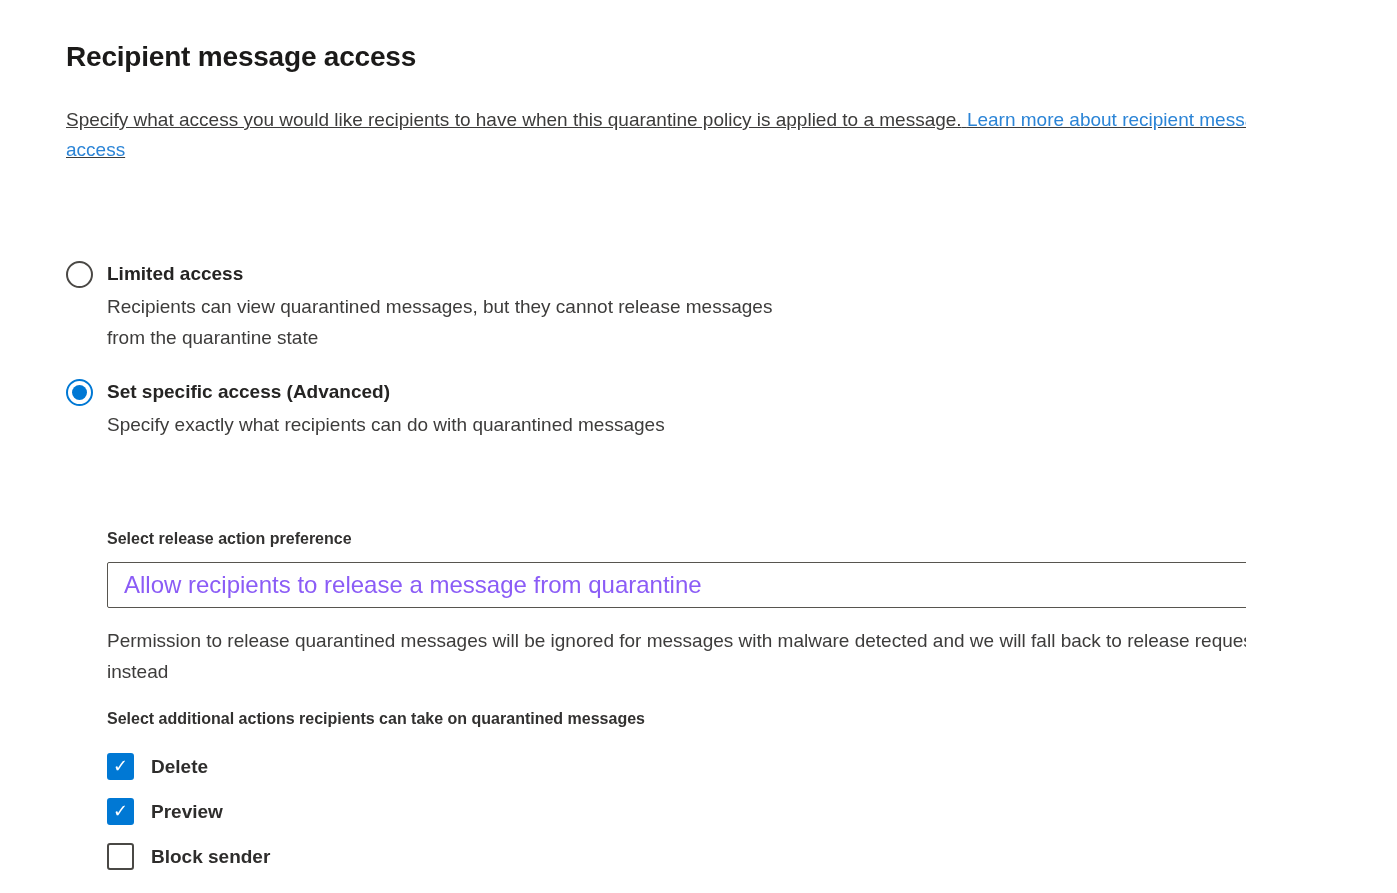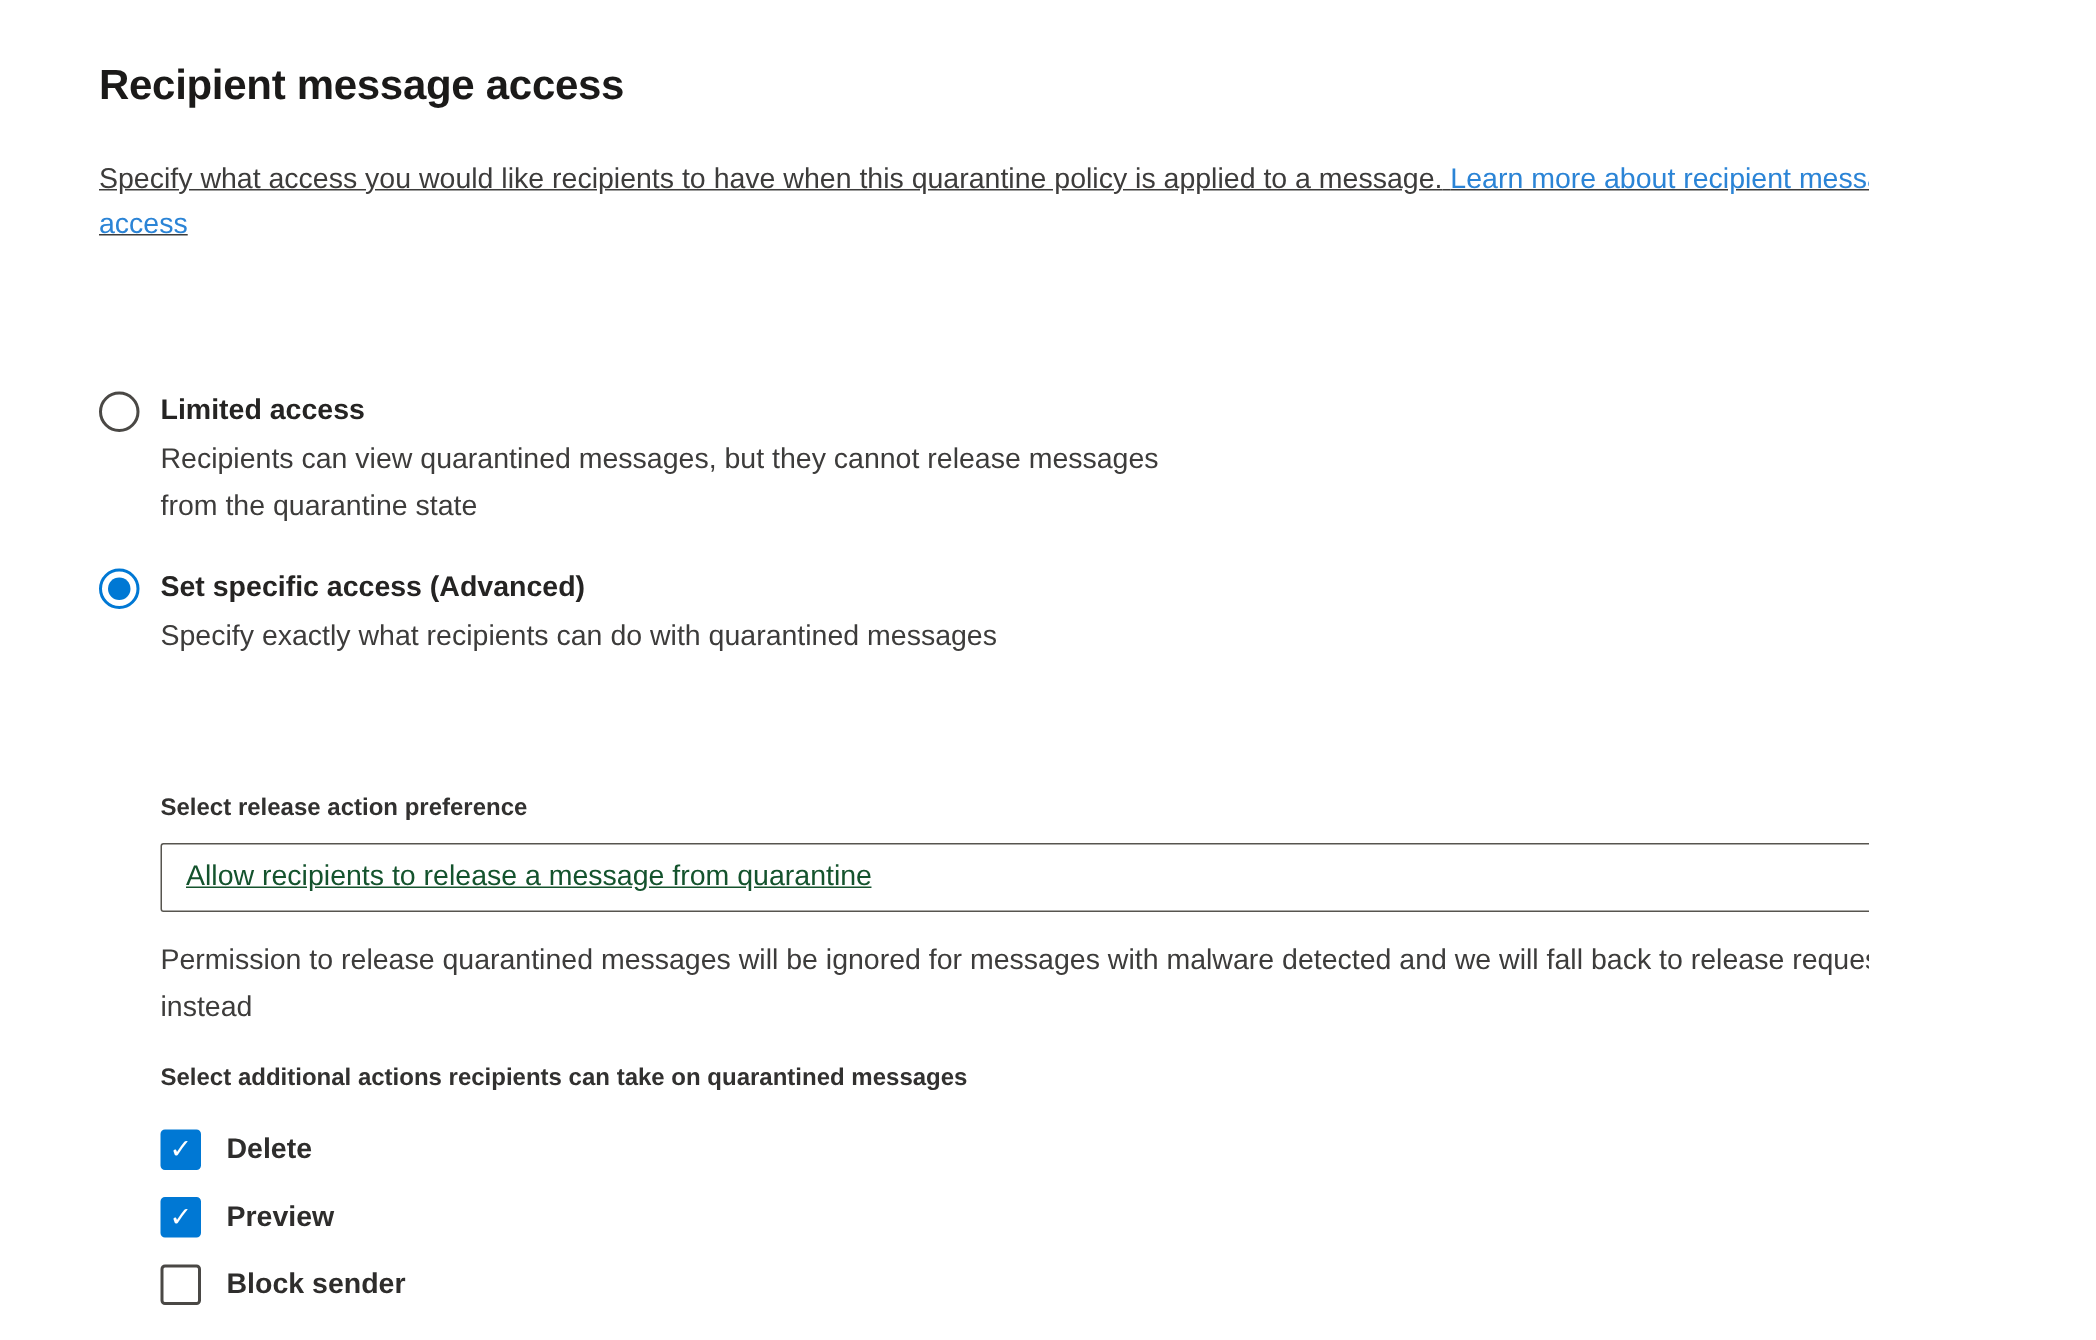--- a/index.html
+++ b/index.html
@@ -119,25 +119,24 @@
     border: 1.5px solid #57554f;
     border-radius: 2px;
     background: #ffffff;
     display: flex;
     align-items: center;
     justify-content: space-between;
     padding: 0 16px;
     cursor: pointer;
   }
   .dropdown-value {
-    font-size: 19px;
-    color: #14532d;
+    font-size: 24px;
+    color: #8b5cf6;
     white-space: nowrap;
     overflow: hidden;
-    text-decoration: underline;
   }
   .chevron { flex: none; margin-left: 12px; }
 
   .note {
     position: absolute;
     left: 107px;
     top: 625px;
     width: 1210px;
     font-size: 19px;
     line-height: 31px;

